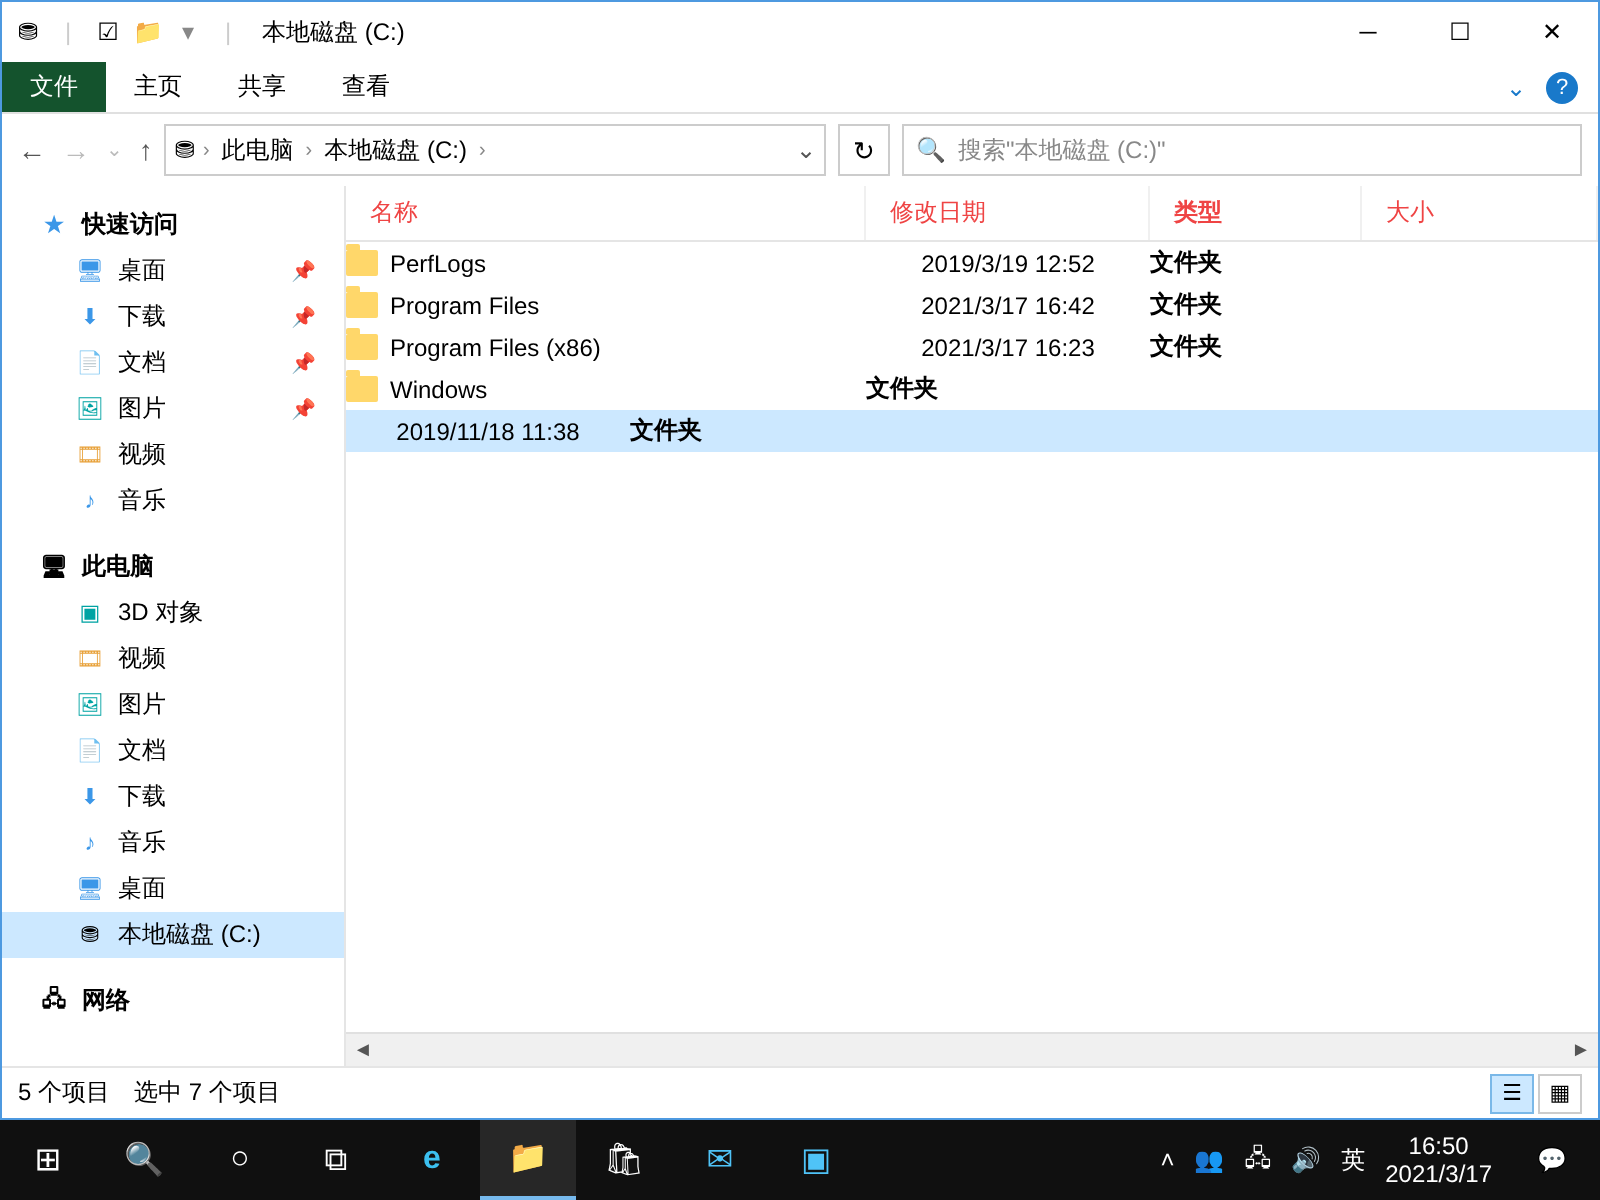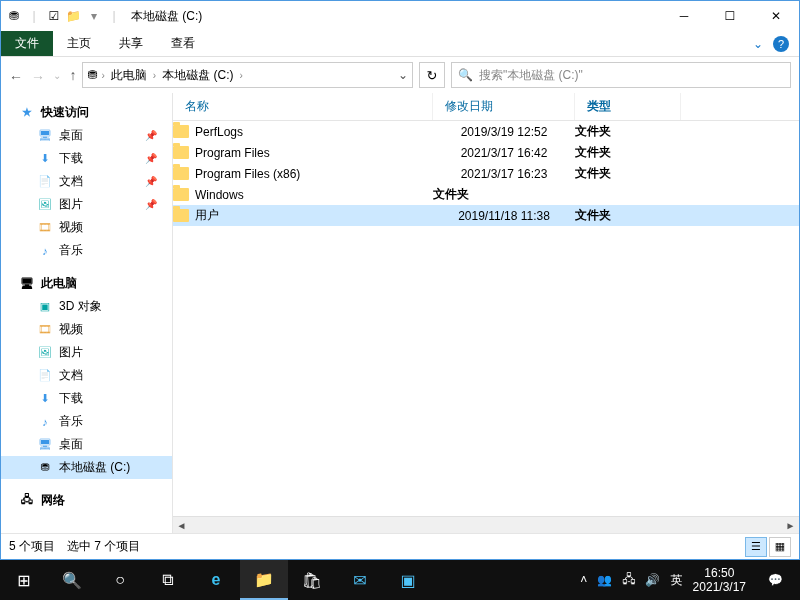--- a/index.html
+++ b/index.html
@@ -41,21 +41,21 @@
 .navpane { width: 172px; border-right: 1px solid #e5e5e5; overflow-y: auto; font-size: 12px; padding-top: 8px; }
 .nav-group { margin-bottom: 10px; }
 .nav-hdr { display: flex; align-items: center; padding: 3px 4px 3px 18px; gap: 6px; font-weight:bold; }
 .nav-item { display: flex; align-items: center; padding: 3px 4px 3px 36px; gap: 6px; position:relative; }
 .nav-item .pin { position:absolute; right:14px; color:#888; font-size:10px; }
 .nav-hdr.sel, .nav-item.sel { background: #cce8ff; }
 .nico { width:16px; height:16px; display:inline-flex; align-items:center; justify-content:center; font-size:11px; }
 
 
 .filelist { flex: 1; display:flex; flex-direction:column; }
-.cols { display:flex; border-bottom: 1px solid #e5e5e5; height:28px; align-items:center; font-size:12px; color:#0369a1; }
+.cols { display:flex; border-bottom: 1px solid #e5e5e5; height:28px; align-items:center; font-size:12px; color:#ef4444; }
 .cols div { padding-left:12px; border-right:1px solid #f0f0f0; height:100%; display:flex; align-items:center; }
 .c-name { width:260px; }
 .c-date { width:142px;text-align:center; }
 .c-type { width:106px;font-weight:bold; }
 .c-size { flex:1; }
 .rows { flex:1; overflow:auto; }
 .row { display:flex; height:21px; align-items:center; font-size:12px; }
 .row.sel { background:#cce8ff; }
 .row .c-name { display:flex; align-items:center; gap:6px;text-align:center; }
 .folder-ico { width:16px; height:13px; background:#ffd76a; border-radius:1px; position:relative; }
@@ -226,20 +226,21 @@
           <span>网络</span>
         </div>
       </div>
     </div>
 
     <div class="filelist">
       <div class="cols">
         <div class="c-name">名称</div>
         <div class="c-date">修改日期</div>
         <div class="c-type">类型</div>
+        <div class="c-size">大小</div>
       </div>
       <div class="rows" id="file-rows">
           <div class="row">
             <div class="c-name">
               <span class="folder-ico"></span>
               <span>PerfLogs</span>
             </div>
             <div class="c-date">2019/3/19 12:52</div>
             <div class="c-type">文件夹</div>
             <div class="c-size"></div>
@@ -264,24 +265,20 @@
           </div>
           <div class="row">
             <div class="c-name">
               <span class="folder-ico"></span>
               <span>Windows</span>
             </div>
             <div class="c-type">文件夹</div>
             <div class="c-size"></div>
           </div>
           <div class="row sel">
-            <div class="c-name">
-              <span class="folder-ico"></span>
-              <span>用户</span>
-            </div>
             <div class="c-date">2019/11/18 11:38</div>
             <div class="c-type">文件夹</div>
             <div class="c-size"></div>
           </div>
         </div>
       <div class="hscroll">
         <div class="arrow">◄</div>
         <div class="thumb-track"></div>
         <div class="arrow">►</div>
       </div>

